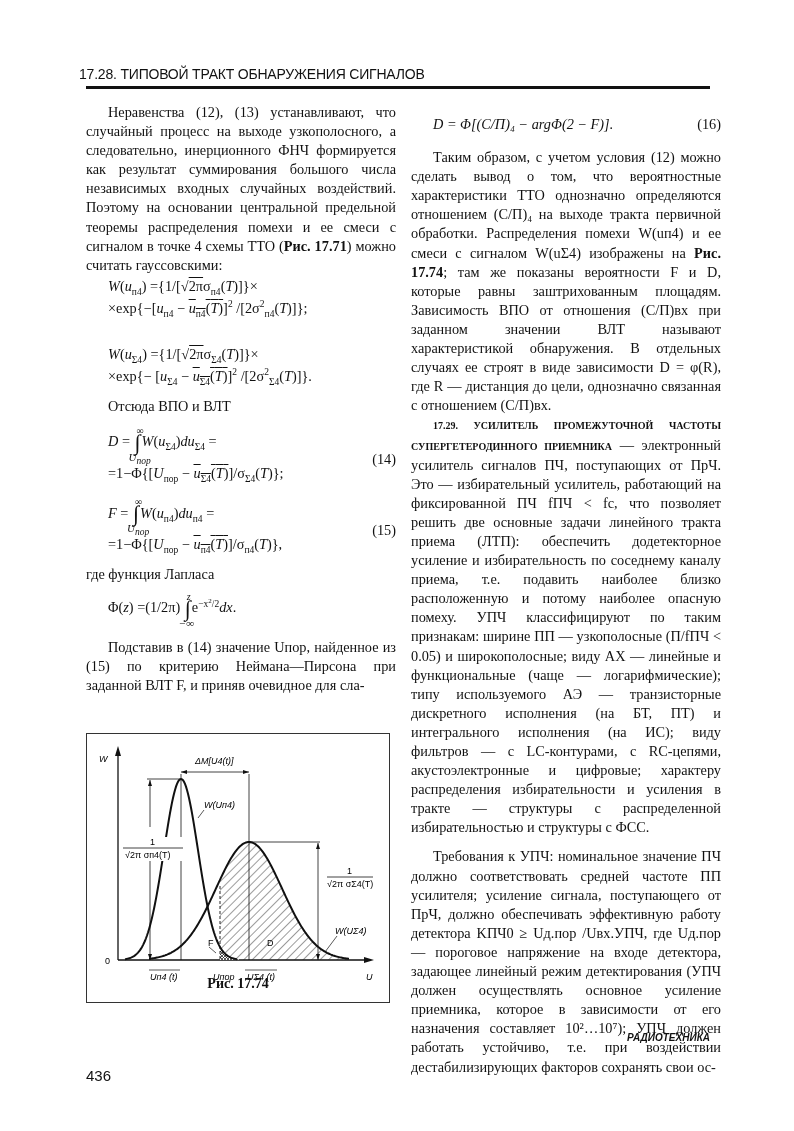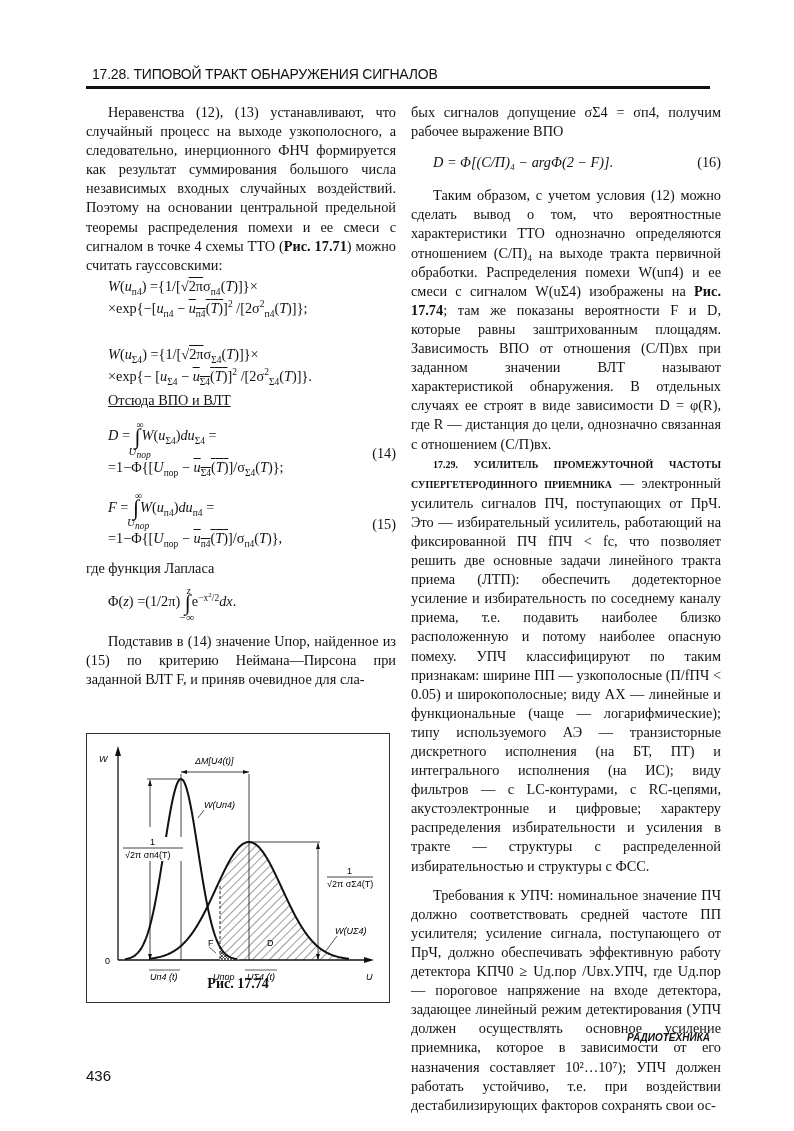--- a/index.html
+++ b/index.html
@@ -1,17 +1,17 @@
 <!DOCTYPE html>
 <html><head>
 <meta charset="utf-8">
 <style>
   html, body { margin: 0; padding: 0; background: #ffffff; }
   body { width: 794px; height: 1131px; position: relative; overflow: hidden; color: #111; font-family: "Liberation Serif", serif; }
-  .running-head { position: absolute; left: 92px; top: 66px; font-family: "Liberation Sans", sans-serif; font-size: 14px; letter-spacing: -0.2px; color: #111; }
+  .running-head { position: absolute; left: 79px; top: 66px; font-family: "Liberation Sans", sans-serif; font-size: 14px; letter-spacing: -0.2px; color: #111; }
   .head-rule { position: absolute; left: 86px; top: 86px; width: 624px; height: 3px; background: #111; }
   .col { position: absolute; top: 103px; width: 310px; font-size: 14.3px; line-height: 19.1px; text-align: justify; }
   .col-left { left: 86px; }
   .col-right { left: 411px; }
   p { margin: 0; }
   .indent { text-indent: 22px; }
   .b { font-weight: bold; }
   .i { font-style: italic; }
   .formula { font-style: normal; padding-left: 22px; white-space: nowrap; line-height: 22px; text-align: left; }
   .fl { display: flex; justify-content: space-between; align-items: center; text-align: left; }
@@ -42,21 +42,21 @@
 
   <div class="formula" style="">
     <div><span class="i">W</span>(<span class="i">u</span><sub>п4</sub>) ={1/[√<span style="text-decoration:overline">2π</span>σ<sub>п4</sub>(<span class="i">T</span>)]}×</div>
     <div>×exp{−[<span class="i">u</span><sub>п4</sub> − <span class="ovl"><span class="i">u</span><sub>п4</sub>(<span class="i">T</span>)</span>]<sup>2</sup> /[2σ<sup>2</sup><sub>п4</sub>(<span class="i">T</span>)]};</div>
   </div>
   <div class="formula" style="margin-top:24px;">
     <div><span class="i">W</span>(<span class="i">u</span><sub>Σ4</sub>) ={1/[√<span style="text-decoration:overline">2π</span>σ<sub>Σ4</sub>(<span class="i">T</span>)]}×</div>
     <div>×exp{− [<span class="i">u</span><sub>Σ4</sub> − <span class="ovl"><span class="i">u</span><sub>Σ4</sub>(<span class="i">T</span>)</span>]<sup>2</sup> /[2σ<sup>2</sup><sub>Σ4</sub>(<span class="i">T</span>)]}.</div>
   </div>
 
-  <p class="indent" style="margin-top:4px;text-decoration:underline;">Отсюда ВПО и ВЛТ</p>
+  <p class="indent" style="margin-top:10px;">Отсюда ВПО и ВЛТ</p>
 
   <div class="formula" style="margin-top:14px;">
     <div><span class="i">D</span> = <span class="intg"><span class="up">∞</span>∫<span class="lo">U<sub>пор</sub></span></span><span class="i">W</span>(<span class="i">u</span><sub>Σ4</sub>)<span class="i">du</span><sub>Σ4</sub> =</div>
     <div class="fl" style="margin-top:8px;">
         <span>=1−Φ{[<span class="i">U</span><sub>пор</sub> − <span class="ovl"><span class="i">u</span><sub>Σ4</sub>(<span class="i">T</span>)</span>]/σ<sub>Σ4</sub>(<span class="i">T</span>)};</span>
         <span class="eqnum" style="position:relative;top:-14px;">(14)</span>
       </div>
   </div>
 
   <div class="formula" style="margin-top:18px;">
@@ -143,21 +143,20 @@
     <text class="flab" x="121" y="212" font-size="10">F</text>
     <text class="flab" x="180" y="212" font-size="11">D</text>
     <text class="flab" x="63" y="246" font-style="italic">Uп4 (t)</text>
     <text class="flab" x="126" y="246" font-style="italic">Uпор</text>
     <text class="flab" x="160" y="246" font-style="italic">UΣ4 (t)</text>
   </svg>
   <div class="fig-caption">Рис. 17.74</div>
 </div>
 
 <div class="col col-right">
-  <p>бых сигналов допущение σΣ4 = σп4, получим рабочее выражение ВПО</p>
 
   <div class="fl" style="margin-top:12px; padding-left:22px;">
     <span class="i">D = Φ[(С/П)₄ − argΦ(2 − F)].</span>
     <span class="eqnum">(16)</span>
   </div>
 
   <p class="indent" style="margin-top:14px;">
     <span>Таким образом, с учетом условия (12) можно сделать вывод о том, что вероятностные характеристики ТТО однозначно определяются отношением (С/П)₄ на выходе тракта первичной обработки. Распределения помехи W(uп4) и ее смеси с сигналом W(uΣ4) изображены на </span><span class="b">Рис. 17.74</span><span>; там же показаны вероятности F и D, которые равны заштрихованным площадям. Зависимость ВПО от отношения (С/П)вх при заданном значении ВЛТ называют характеристикой обнаружения. В отдельных случаях ее строят в виде зависимости D = φ(R), где R — дистанция до цели, однозначно связанная с отношением (С/П)вх.</span>
   </p>
 

